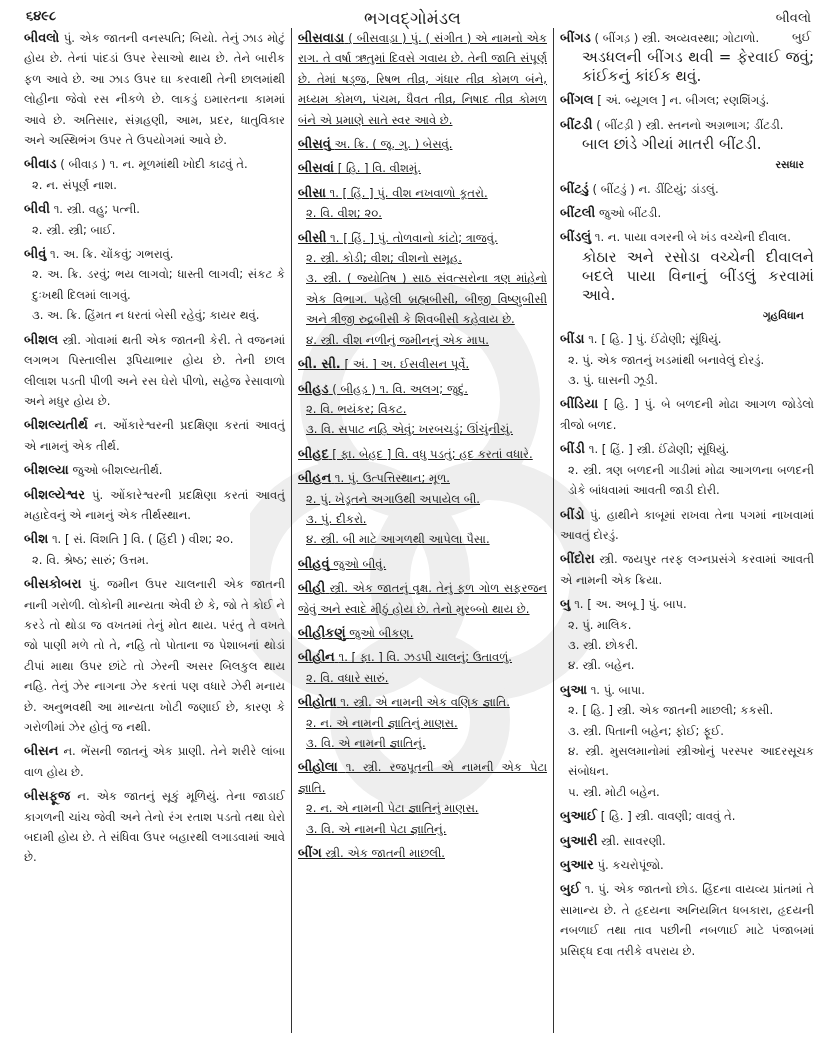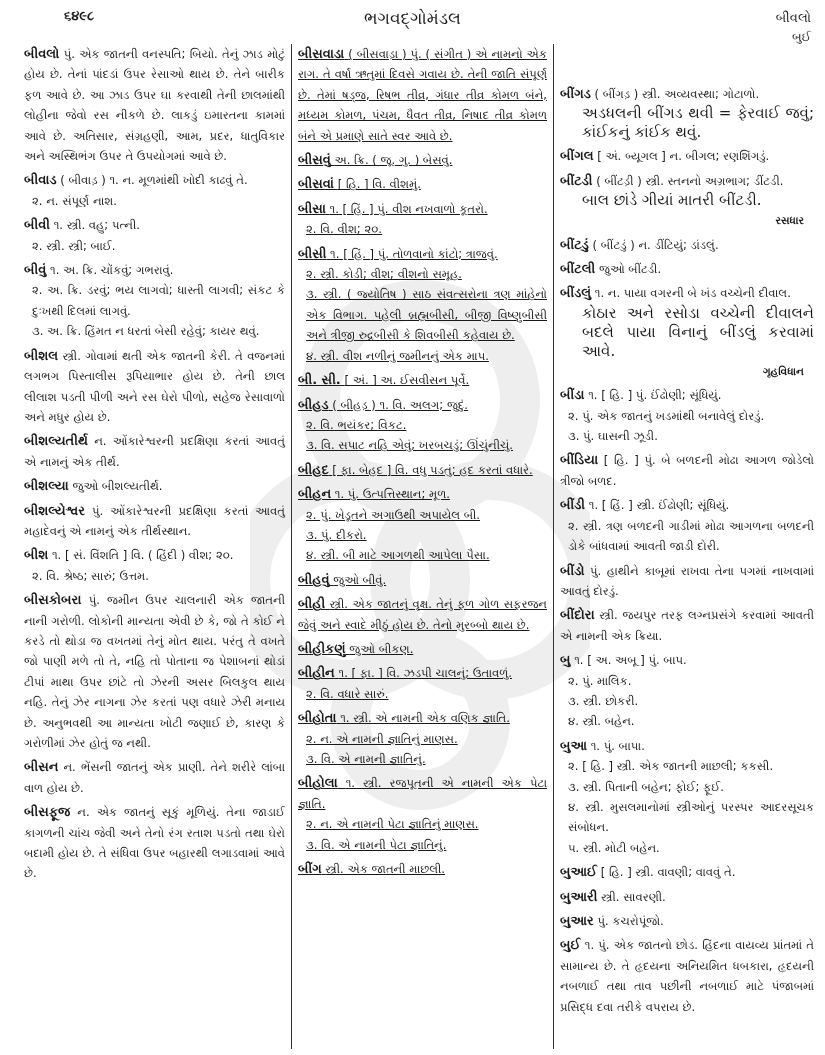--- a/index.html
+++ b/index.html
@@ -9,35 +9,35 @@
     font-family: "DejaVu Sans", sans-serif;
     position: relative;
   }
   .watermark {
     position: absolute; left: 250px; top: 250px; width: 340px; height: 560px;
     pointer-events: none; z-index: 0;
   }
   .header {
     position: absolute; left: 0; top: 0; width: 825px; height: 40px; z-index: 2;
   }
-  .page-num { position: absolute; left: 26px; top: 8px; font-size: 13px; font-weight: bold; margin-left: 38px; }
+  .page-num { position: absolute; left: 26px; top: 8px; font-size: 13px; font-weight: bold; }
   .book-title { position: absolute; left: 0; width: 825px; top: 8px; text-align: center; font-size: 17px; }
   .guide-top { position: absolute; right: 14px; top: 10px; font-size: 13px; }
   .guide-bot { position: absolute; right: 14px; top: 30px; font-size: 12px; }
   .columns {
-    position: absolute; left: 24px; top: 44px; width: 790px; height: 1005px;
+    position: absolute; left: 24px; top: 28px; width: 790px; height: 1005px;
     display: flex; z-index: 1;
   }
   .col {
     box-sizing: border-box; padding: 0 6px;
     font-size: 11.6px; line-height: 20.4px;
   }
   .col1 { width: 268px; border-right: 1.5px solid #333; padding-left: 0; }
   .col2 { width: 262px; border-right: 1.5px solid #333; text-decoration: underline; }
-  .col3 { width: 260px; padding-right: 0; margin-top: 40px; }
+  .col3 { width: 260px; padding-right: 0; }
   .entry { margin-bottom: 4px; text-align: justify; }
   .sense { padding-left: 8px; }
   .head { font-weight: bold; font-size: 13px; }
   .quote { padding-left: 22px; font-size: 15px; line-height: 19px; }
   .source { text-align: right; font-size: 10.6px; font-weight: bold; padding-right: 10px; }
 </style>
 </head>
 <body>
 
 <svg class="watermark" viewBox="0 0 340 560">

